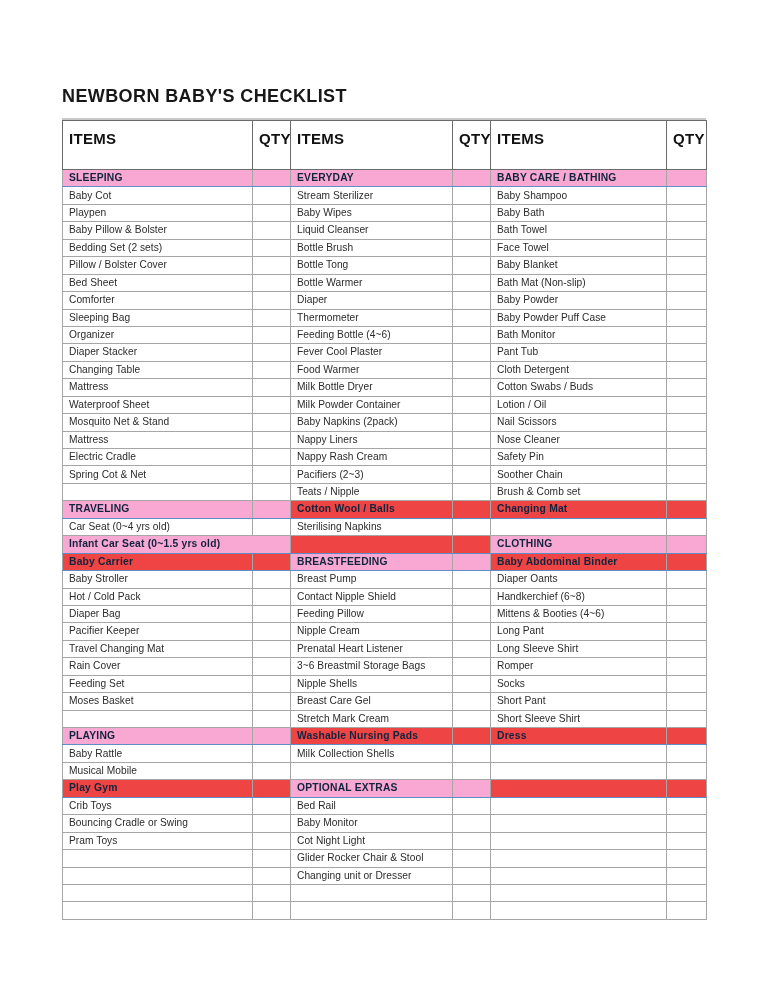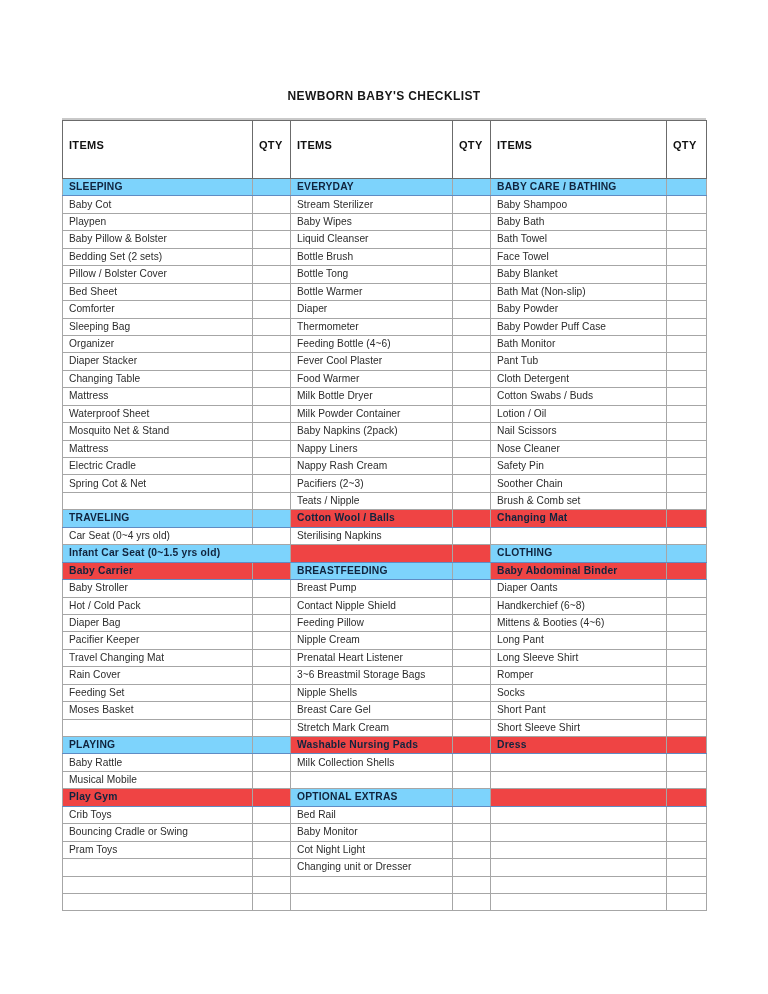--- a/index.html
+++ b/index.html
@@ -22,27 +22,27 @@
     box-sizing: border-box;
     padding: 0;
     background: #fff;
   }
   .title-block {
     margin: 0;
     padding: 86px 62px 0 62px;
     text-align: center;
   }
   .doc-title {
-    font-size: 12px;
+    font-size: 18px;
     font-weight: bold;
     letter-spacing: 0.4px;
     color: #171717;
     margin: 0;
     line-height: 20px;
-    text-align: center;
+    text-align: left;
     font-family: "Liberation Sans", sans-serif;
   }
   .title-rule {
     margin: 6px 0 0 0;
     height: 2px;
     background: #c9c9c9;
     width: 644px;
   }
   .table-wrap {
     position: absolute;
@@ -73,29 +73,29 @@
     white-space: nowrap;
     font-weight: normal;
     text-align: left;
     color: #2b2b2b;
     font-size: 10.2px;
     letter-spacing: 0.05px;
   }
   table.checklist thead th {
     height: 38px;
     vertical-align: top;
-    padding-top: 19px;
+    padding-top: 10px;
     font-weight: bold;
-    font-size: 11px;
+    font-size: 15px;
     color: #111;
     letter-spacing: 0.3px;
     border: 1px solid #6b6b6b;
   }
   tr.section td {
-    background: #7dd3fc;
+    background: #f9a8d4;
     font-weight: bold;
     color: #10243e;
     letter-spacing: 0.2px;
     font-size: 10.3px;
     border-top: 1px solid #5f8cc4;
     border-bottom: 1px solid #5f8cc4;
   }
   tr.section td.blank-cell { background: #ef4444; }
   td.qty { padding: 0; }
   td.empty { }
@@ -438,20 +438,28 @@
             <td>Pram Toys</td>
             <td class="qty"></td>
             <td>Cot Night Light</td>
             <td class="qty"></td>
             <td class="empty"></td>
             <td class="qty"></td>
           </tr>
           <tr>
             <td class="empty"></td>
             <td class="qty"></td>
+            <td>Glider Rocker Chair &amp; Stool</td>
+            <td class="qty"></td>
+            <td class="empty"></td>
+            <td class="qty"></td>
+          </tr>
+          <tr>
+            <td class="empty"></td>
+            <td class="qty"></td>
             <td>Changing unit or Dresser</td>
             <td class="qty"></td>
             <td class="empty"></td>
             <td class="qty"></td>
           </tr>
           <tr>
             <td class="empty"></td>
             <td class="qty"></td>
             <td class="empty"></td>
             <td class="qty"></td>

